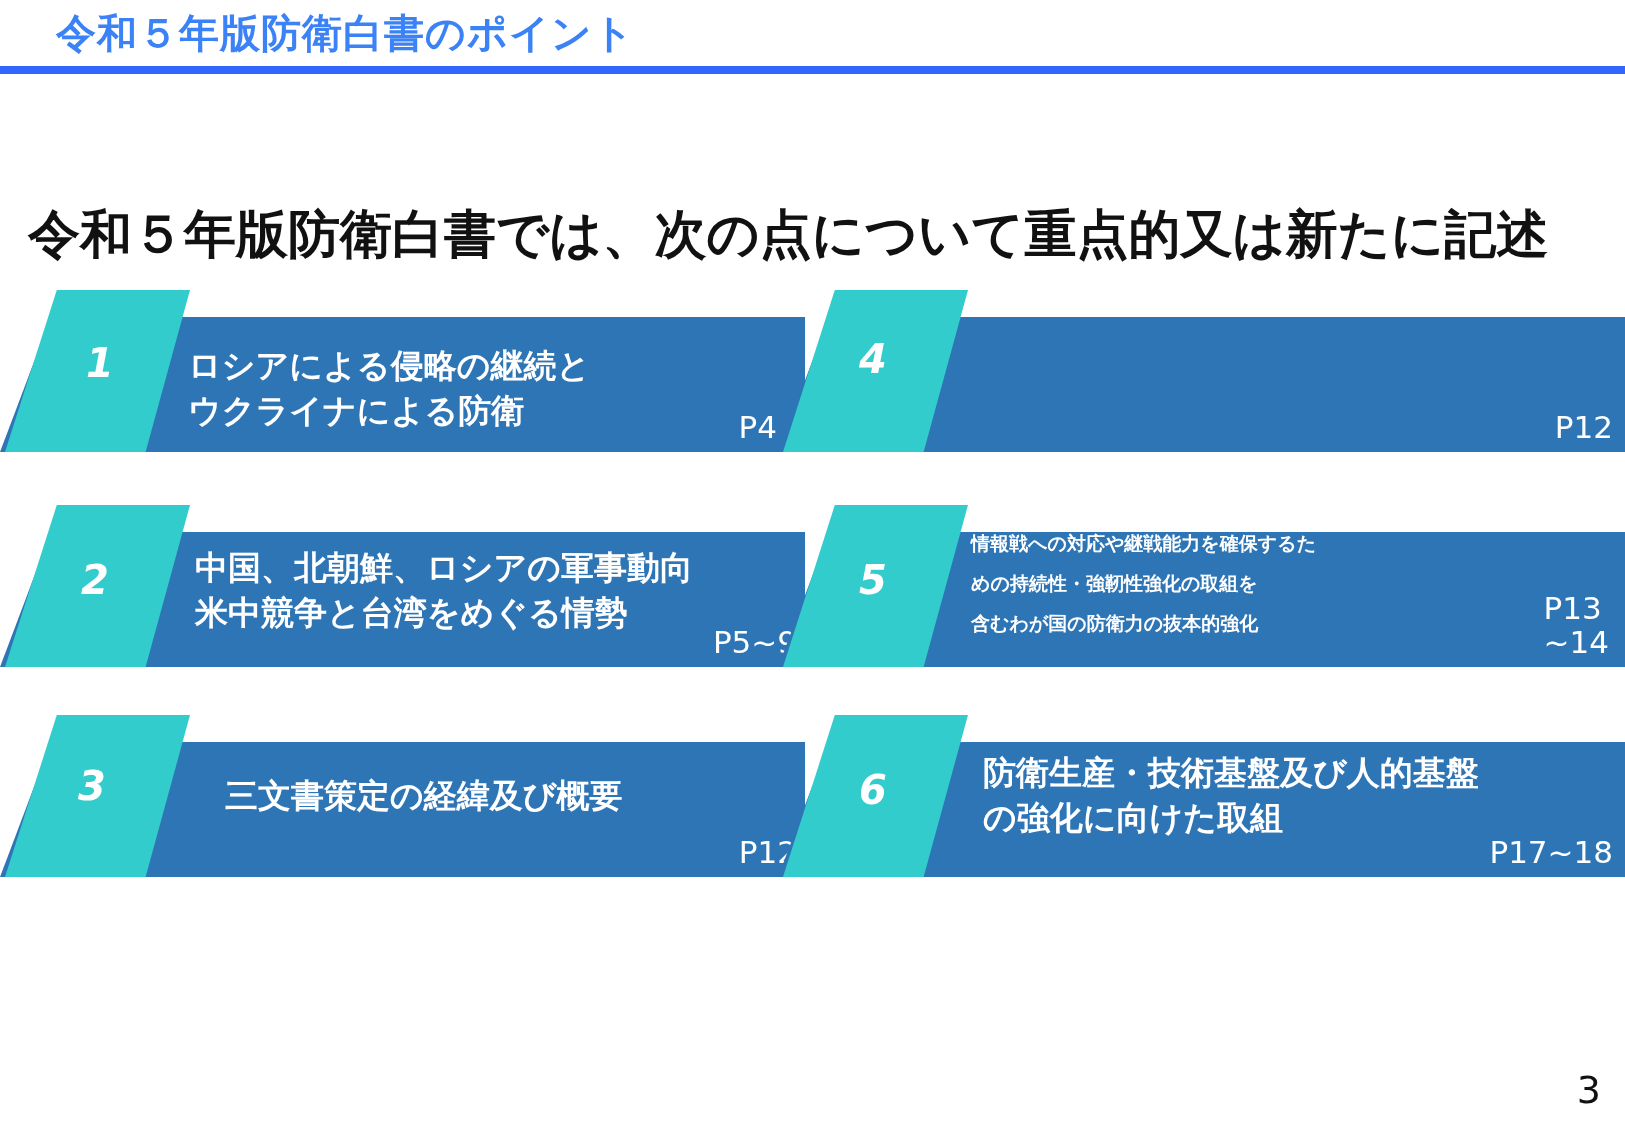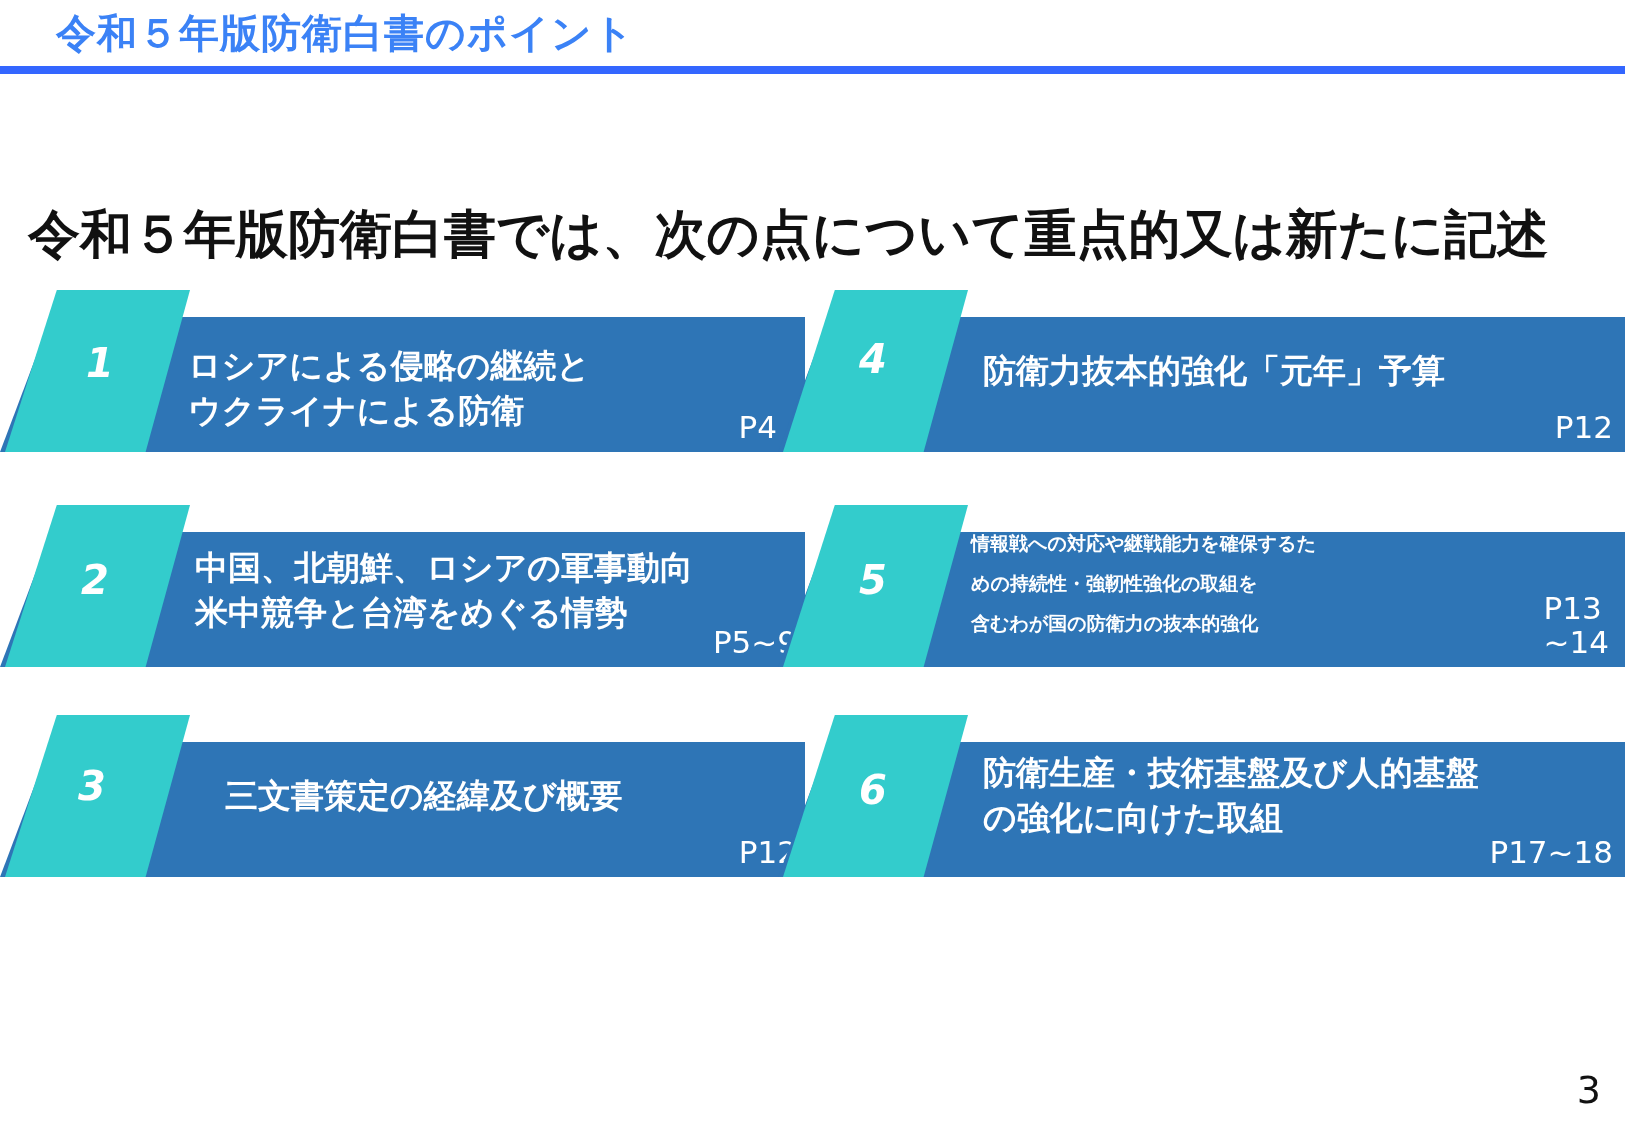--- a/index.html
+++ b/index.html
@@ -90,21 +90,20 @@
   <div class="num" style="left:42px; top:48px;">3</div>
   <div class="text" style="top:58px; left:205px;margin-left:20px;">三文書策定の経緯及び概要</div>
   <div class="page" style="right:8px;">P12</div>
 </div>
 
 <div class="card" style="left:778px; top:290px; width:847px;">
   <div class="panel"></div>
   <div class="num-shadow"></div>
   <div class="num-shape"></div>
   <div class="num" style="left:45px; top:46px;">4</div>
-  <div class="text" style="top:58px; left:205px;">防衛力抜本的強化「元年」予算</div>
   <div class="page" style="right:12px;">P12</div>
 </div>
 
 <div class="card" style="left:778px; top:505px; width:847px;">
   <div class="panel"></div>
   <div class="num-shadow"></div>
   <div class="num-shape"></div>
   <div class="num" style="left:45px; top:52px;">5</div>
   <div class="text" style="top:18px; left:193px; right:10px; font-size:19px; line-height:40px;">情報戦への対応や継戦能力を確保するた
 めの持続性・強靭性強化の取組を

